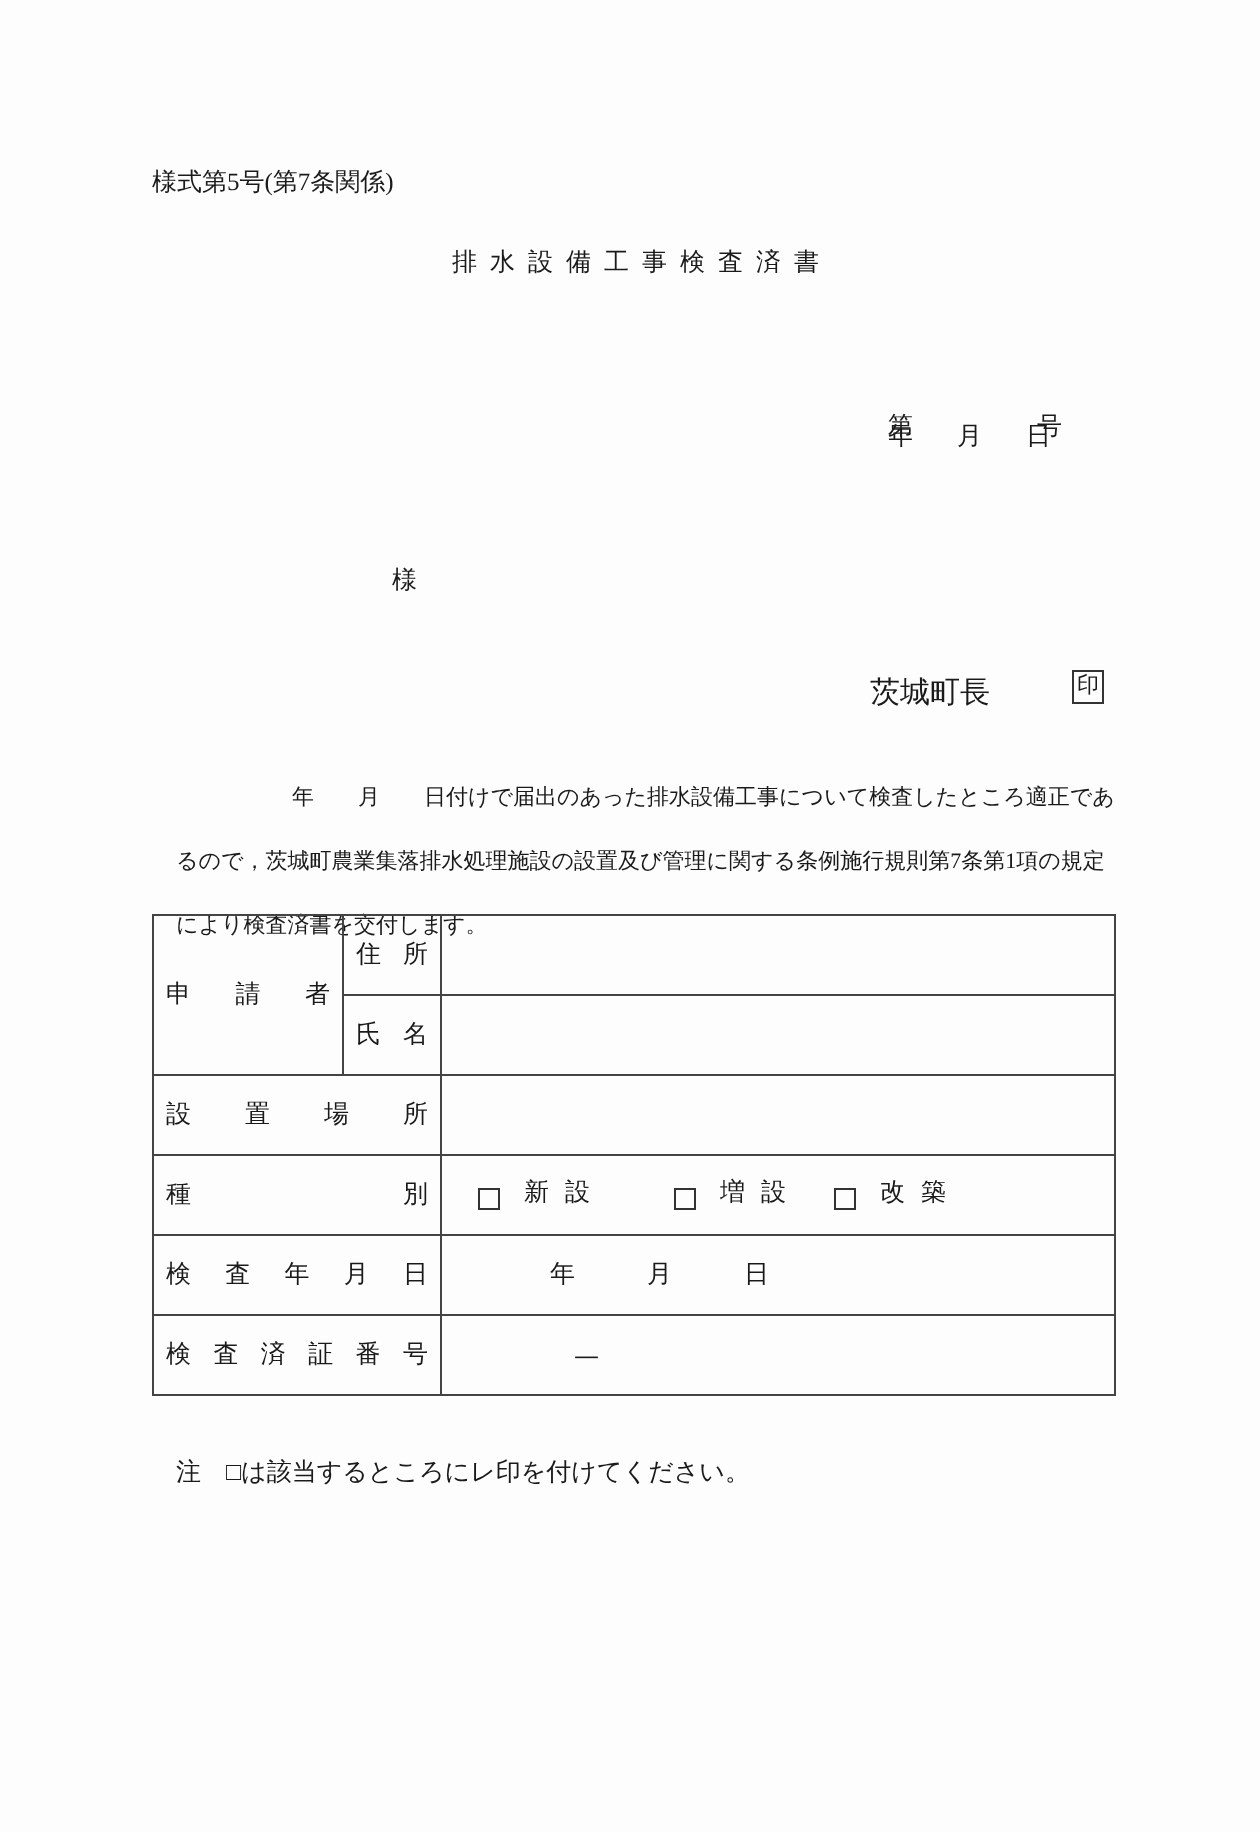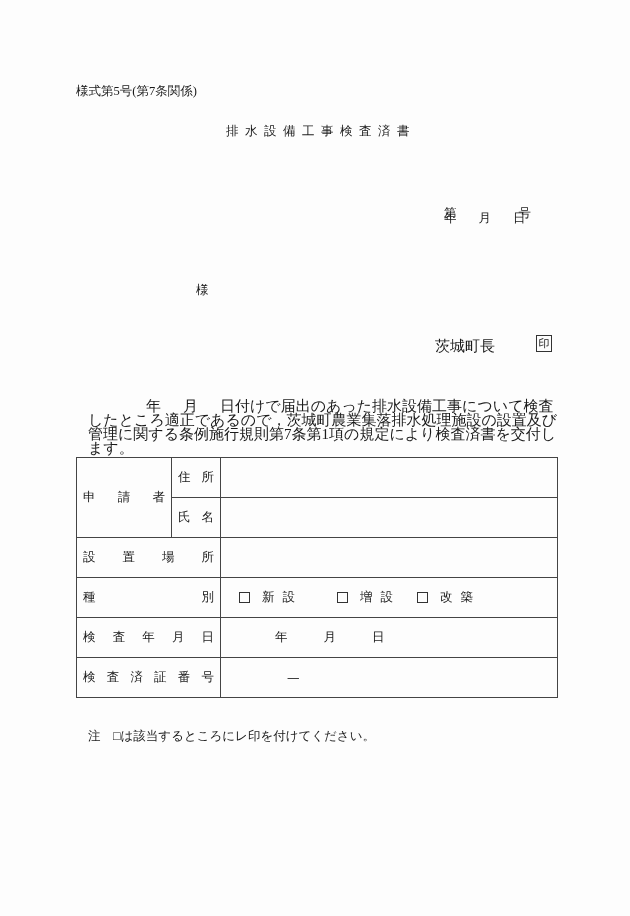--- a/index.html
+++ b/index.html
@@ -12,32 +12,32 @@
   .form-no { left: 76px; top: 83px; font-size: 12.5px; }
   .title { left: 226px; top: 123px; font-size: 12.5px; letter-spacing: 6.5px; text-align: center; }
   .docnum { left: 444px; top: 205px; font-size: 12.5px; }
   .docnum .gap1 { display: inline-block; width: 62px; }
   .docdate { left: 444px; top: 210px; font-size: 12.5px; }
   .docdate .gap { display: inline-block; width: 22px; }
   .sama { left: 196px; top: 282px; font-size: 12.5px; }
   .mayor { left: 396px; top: 337px; font-size: 15px; margin-left: 39px; }
   .seal { left: 536px; top: 335px; width: 14px; height: 15px; border: 1px solid #333;
           font-size: 11px; line-height: 15px; text-align: center; }
-  .body-text { left: 88px; top: 383px; width: 475px; font-size: 15px; line-height: 14px; white-space: normal; margin-top: 16px; }
+  .body-text { left: 88px; top: 383px; width: 475px; font-size: 11px; line-height: 32px; white-space: normal; }
   .body-text .indent { display: inline-block; width: 58px; }
   .body-text .sp { display: inline-block; width: 22px; }
   table.form {
     position: absolute; left: 76px; top: 457px; width: 482px;
     border-collapse: collapse; font-size: 12.5px;
   }
   table.form td { border: 1px solid #444; height: 39px; padding: 0 6px; }
   td.lbl-wide { width: 130px; }
   .spread { display: flex; justify-content: space-between; width: 100%; }
   td.sub { width: 36px; }
-  .check { display: inline-flex; align-items: center; margin-left: 12px; }
+  .check { display: inline-flex; align-items: flex-end; margin-left: 12px; }
   .box { display: inline-block; width: 9px; height: 9px; border: 1px solid #333; margin-right: 12px; }
   .check .lbl { letter-spacing: 8px; }
   .note { left: 88px; top: 728px; font-size: 12.5px; text-align: right; }
 </style>
 </head>
 <body>
 
 <div class="abs form-no">様式第5号(第7条関係)</div>
 <div class="abs title">排水設備工事検査済書</div>
 

